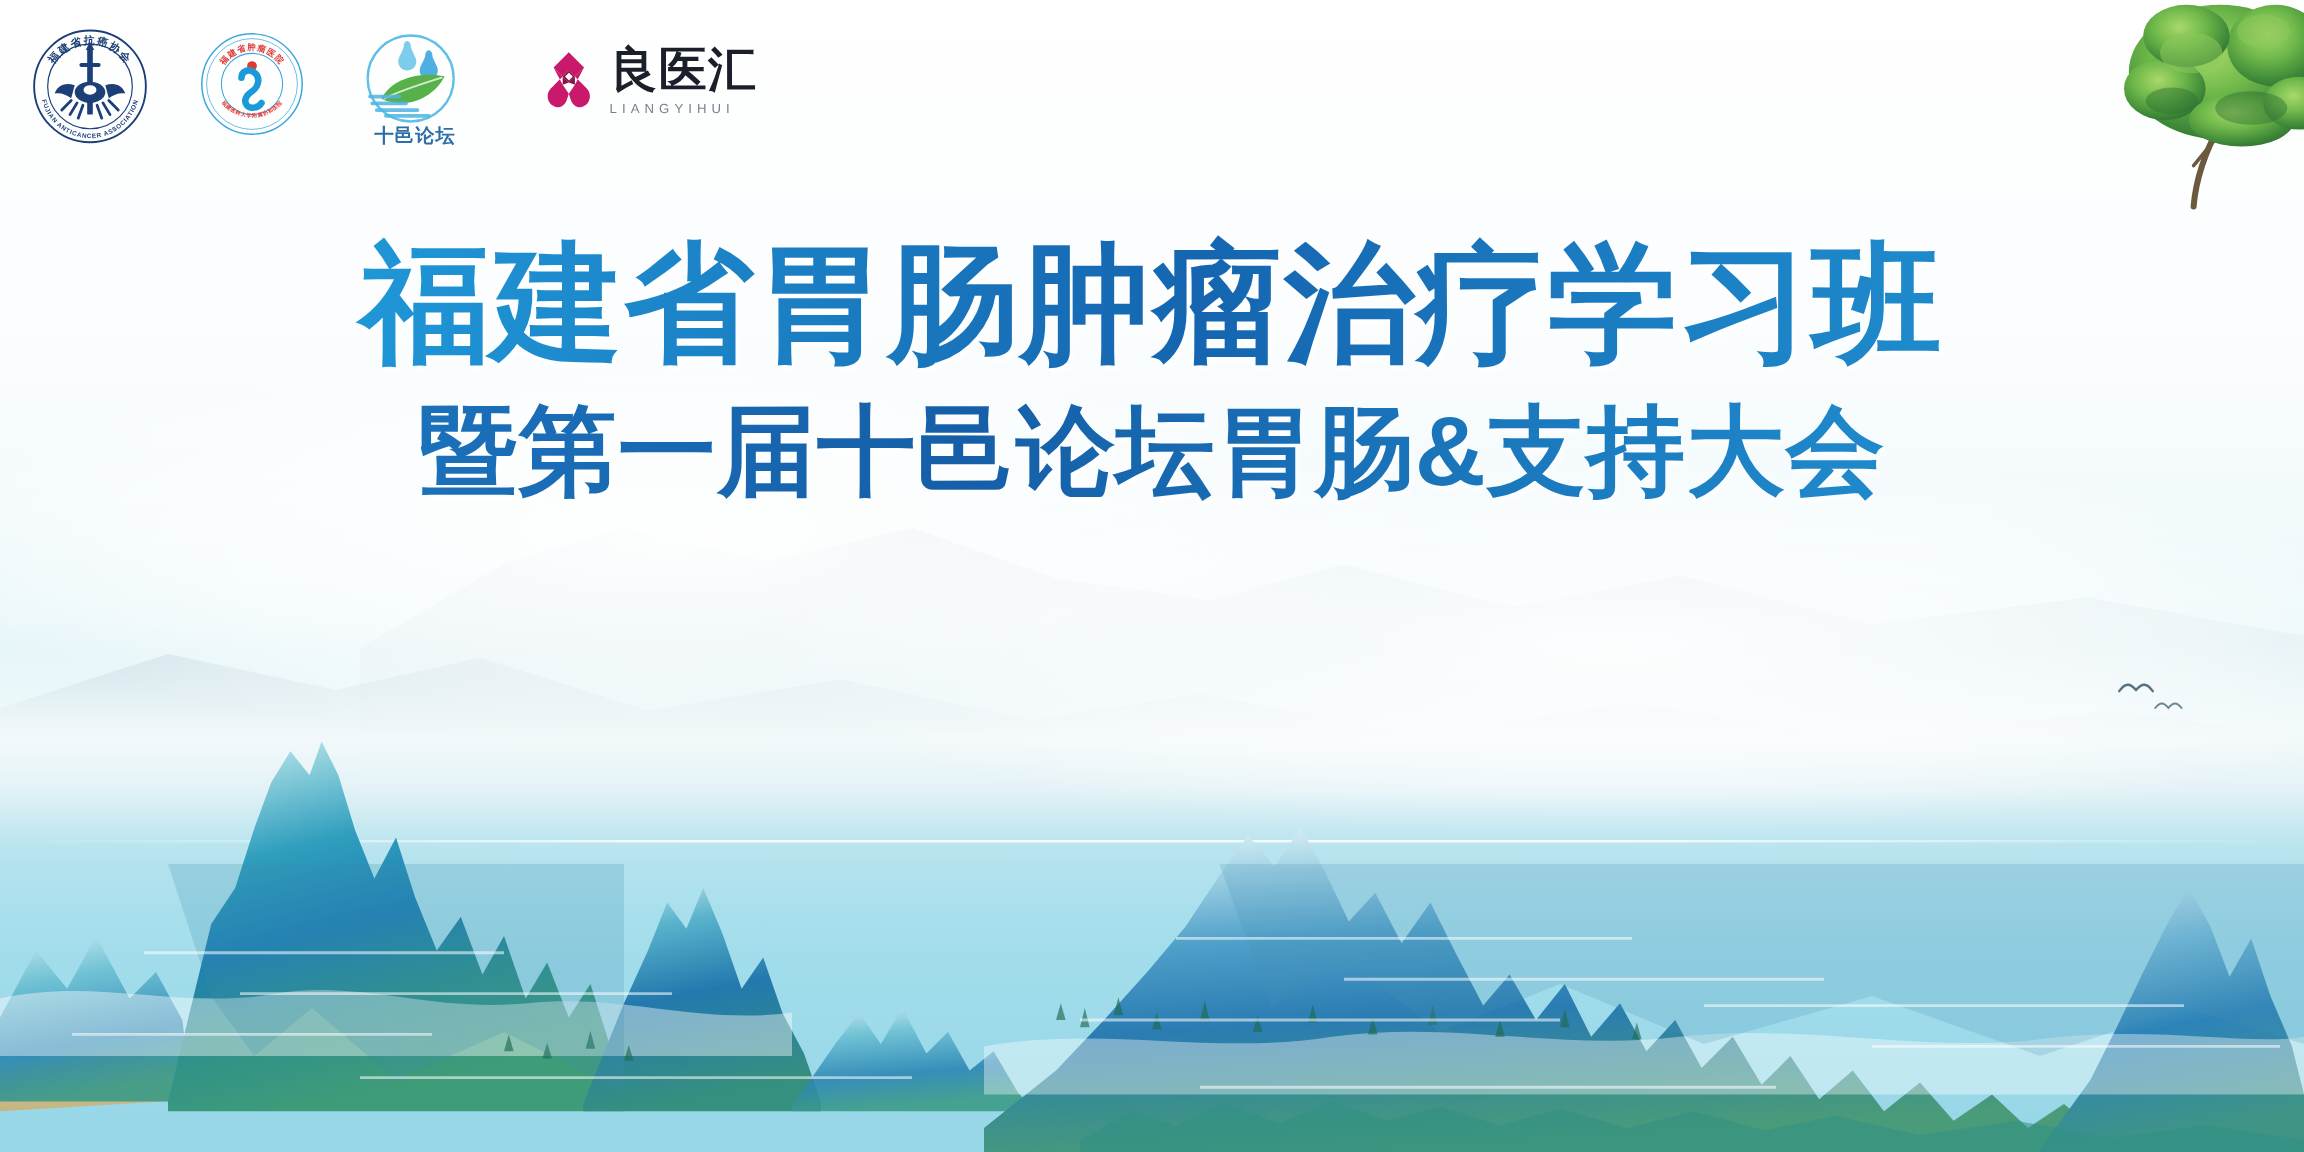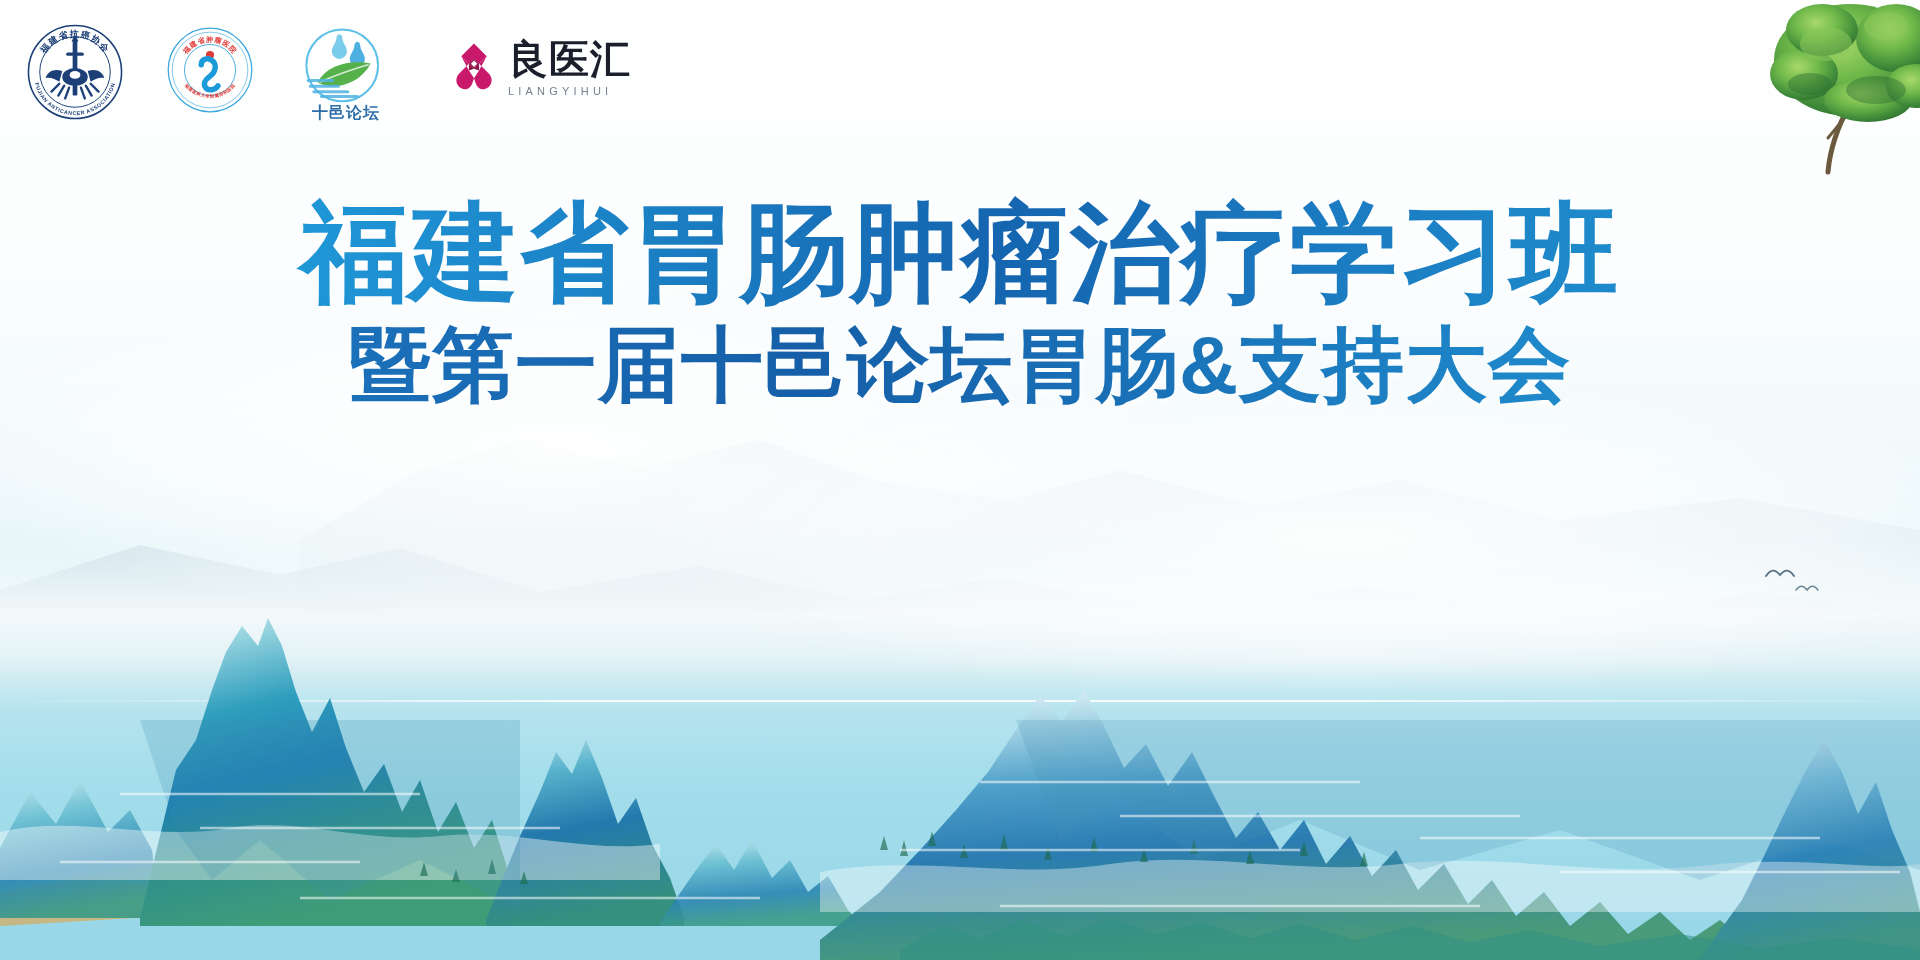--- a/index.html
+++ b/index.html
@@ -77,21 +77,21 @@
     font-size:108px; line-height:1.06; font-weight:700;
     letter-spacing:2px;
     background:linear-gradient(92deg,#2aa3dd 0%, #1f96d6 16%, #1b7fc4 34%, #1565b0 52%, #1b7cc2 70%, #1e8ccd 86%, #239ad8 100%);
     -webkit-background-clip:text; background-clip:text;
     color:transparent; -webkit-text-fill-color:transparent;
     text-shadow:none;
     filter:drop-shadow(2px 4px 3px rgba(255,255,255,.85));
     font-family:"Liberation Sans", sans-serif;
   }
   .title-sub{
-    margin-top:10px;
+    margin-top:22px;
     font-size:82px; line-height:1.1; font-weight:700;
     letter-spacing:1px;
     background:linear-gradient(92deg,#1f84c8 0%, #1a6fb8 20%, #155fa8 42%, #1a74ba 62%, #1f8ccd 84%, #27a0db 100%);
     -webkit-background-clip:text; background-clip:text;
     color:transparent; -webkit-text-fill-color:transparent;
     filter:drop-shadow(2px 4px 3px rgba(255,255,255,.8));
     font-family:"Liberation Sans", sans-serif;
   }
 
   

